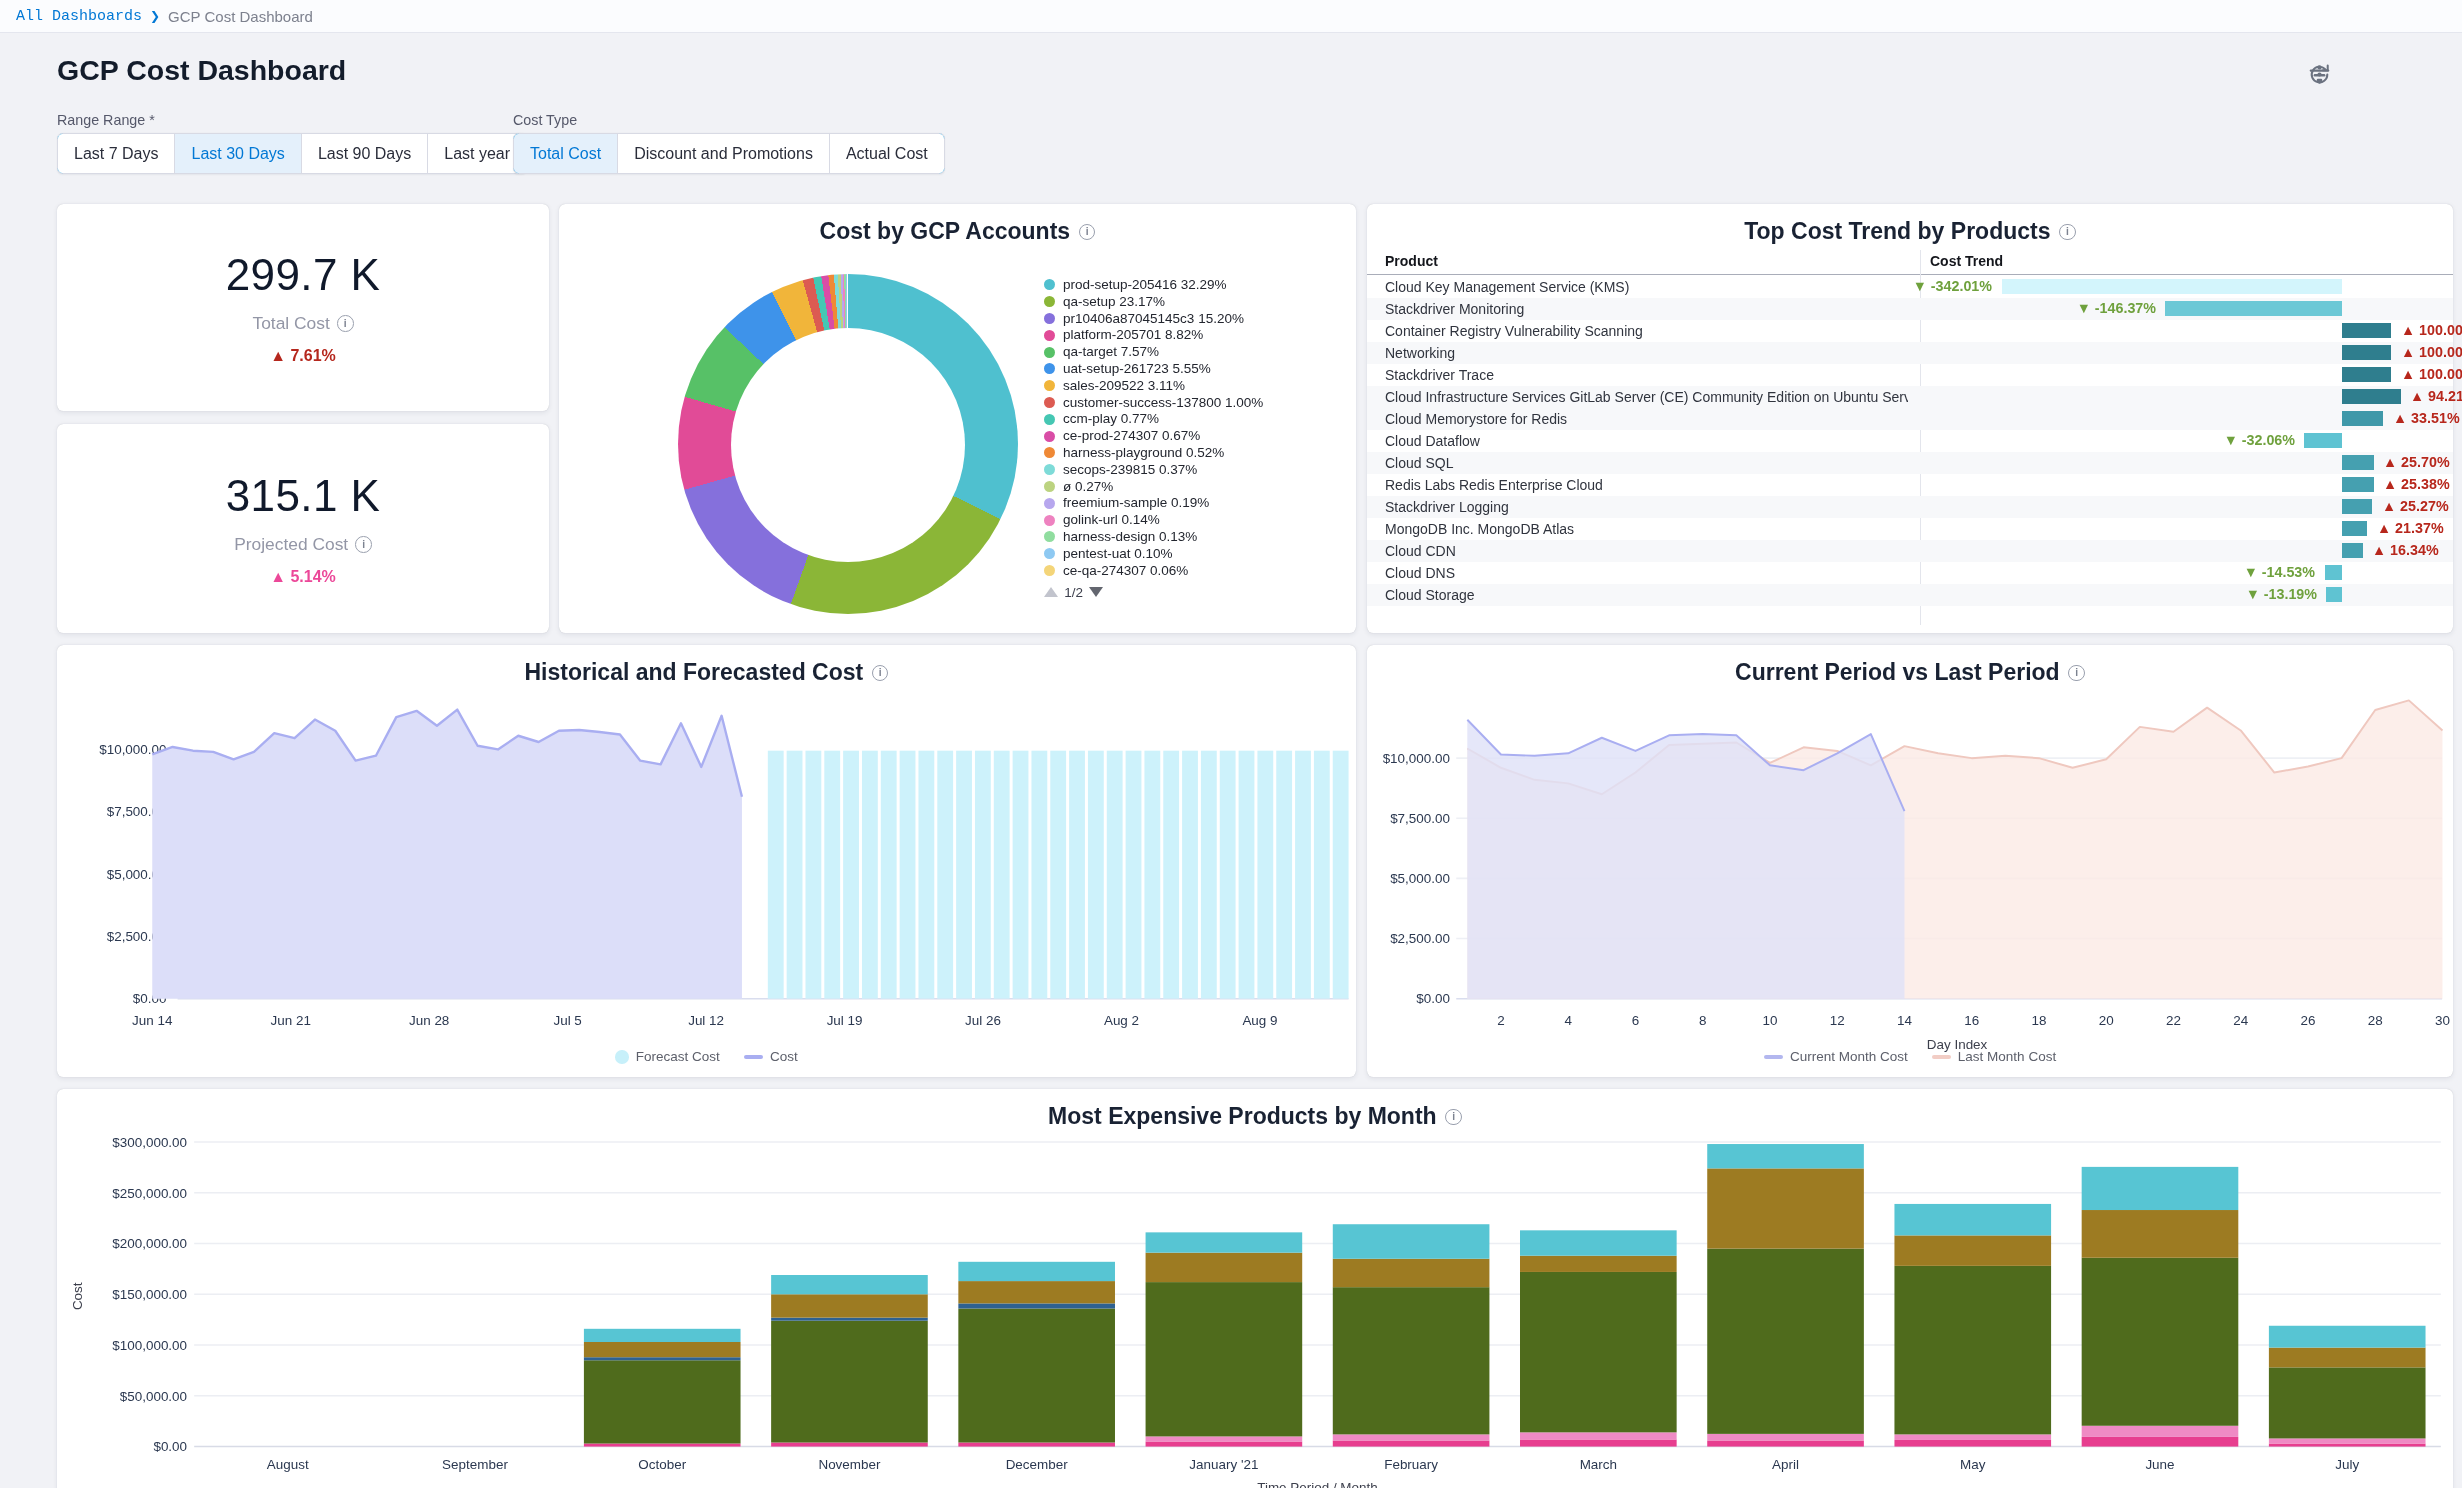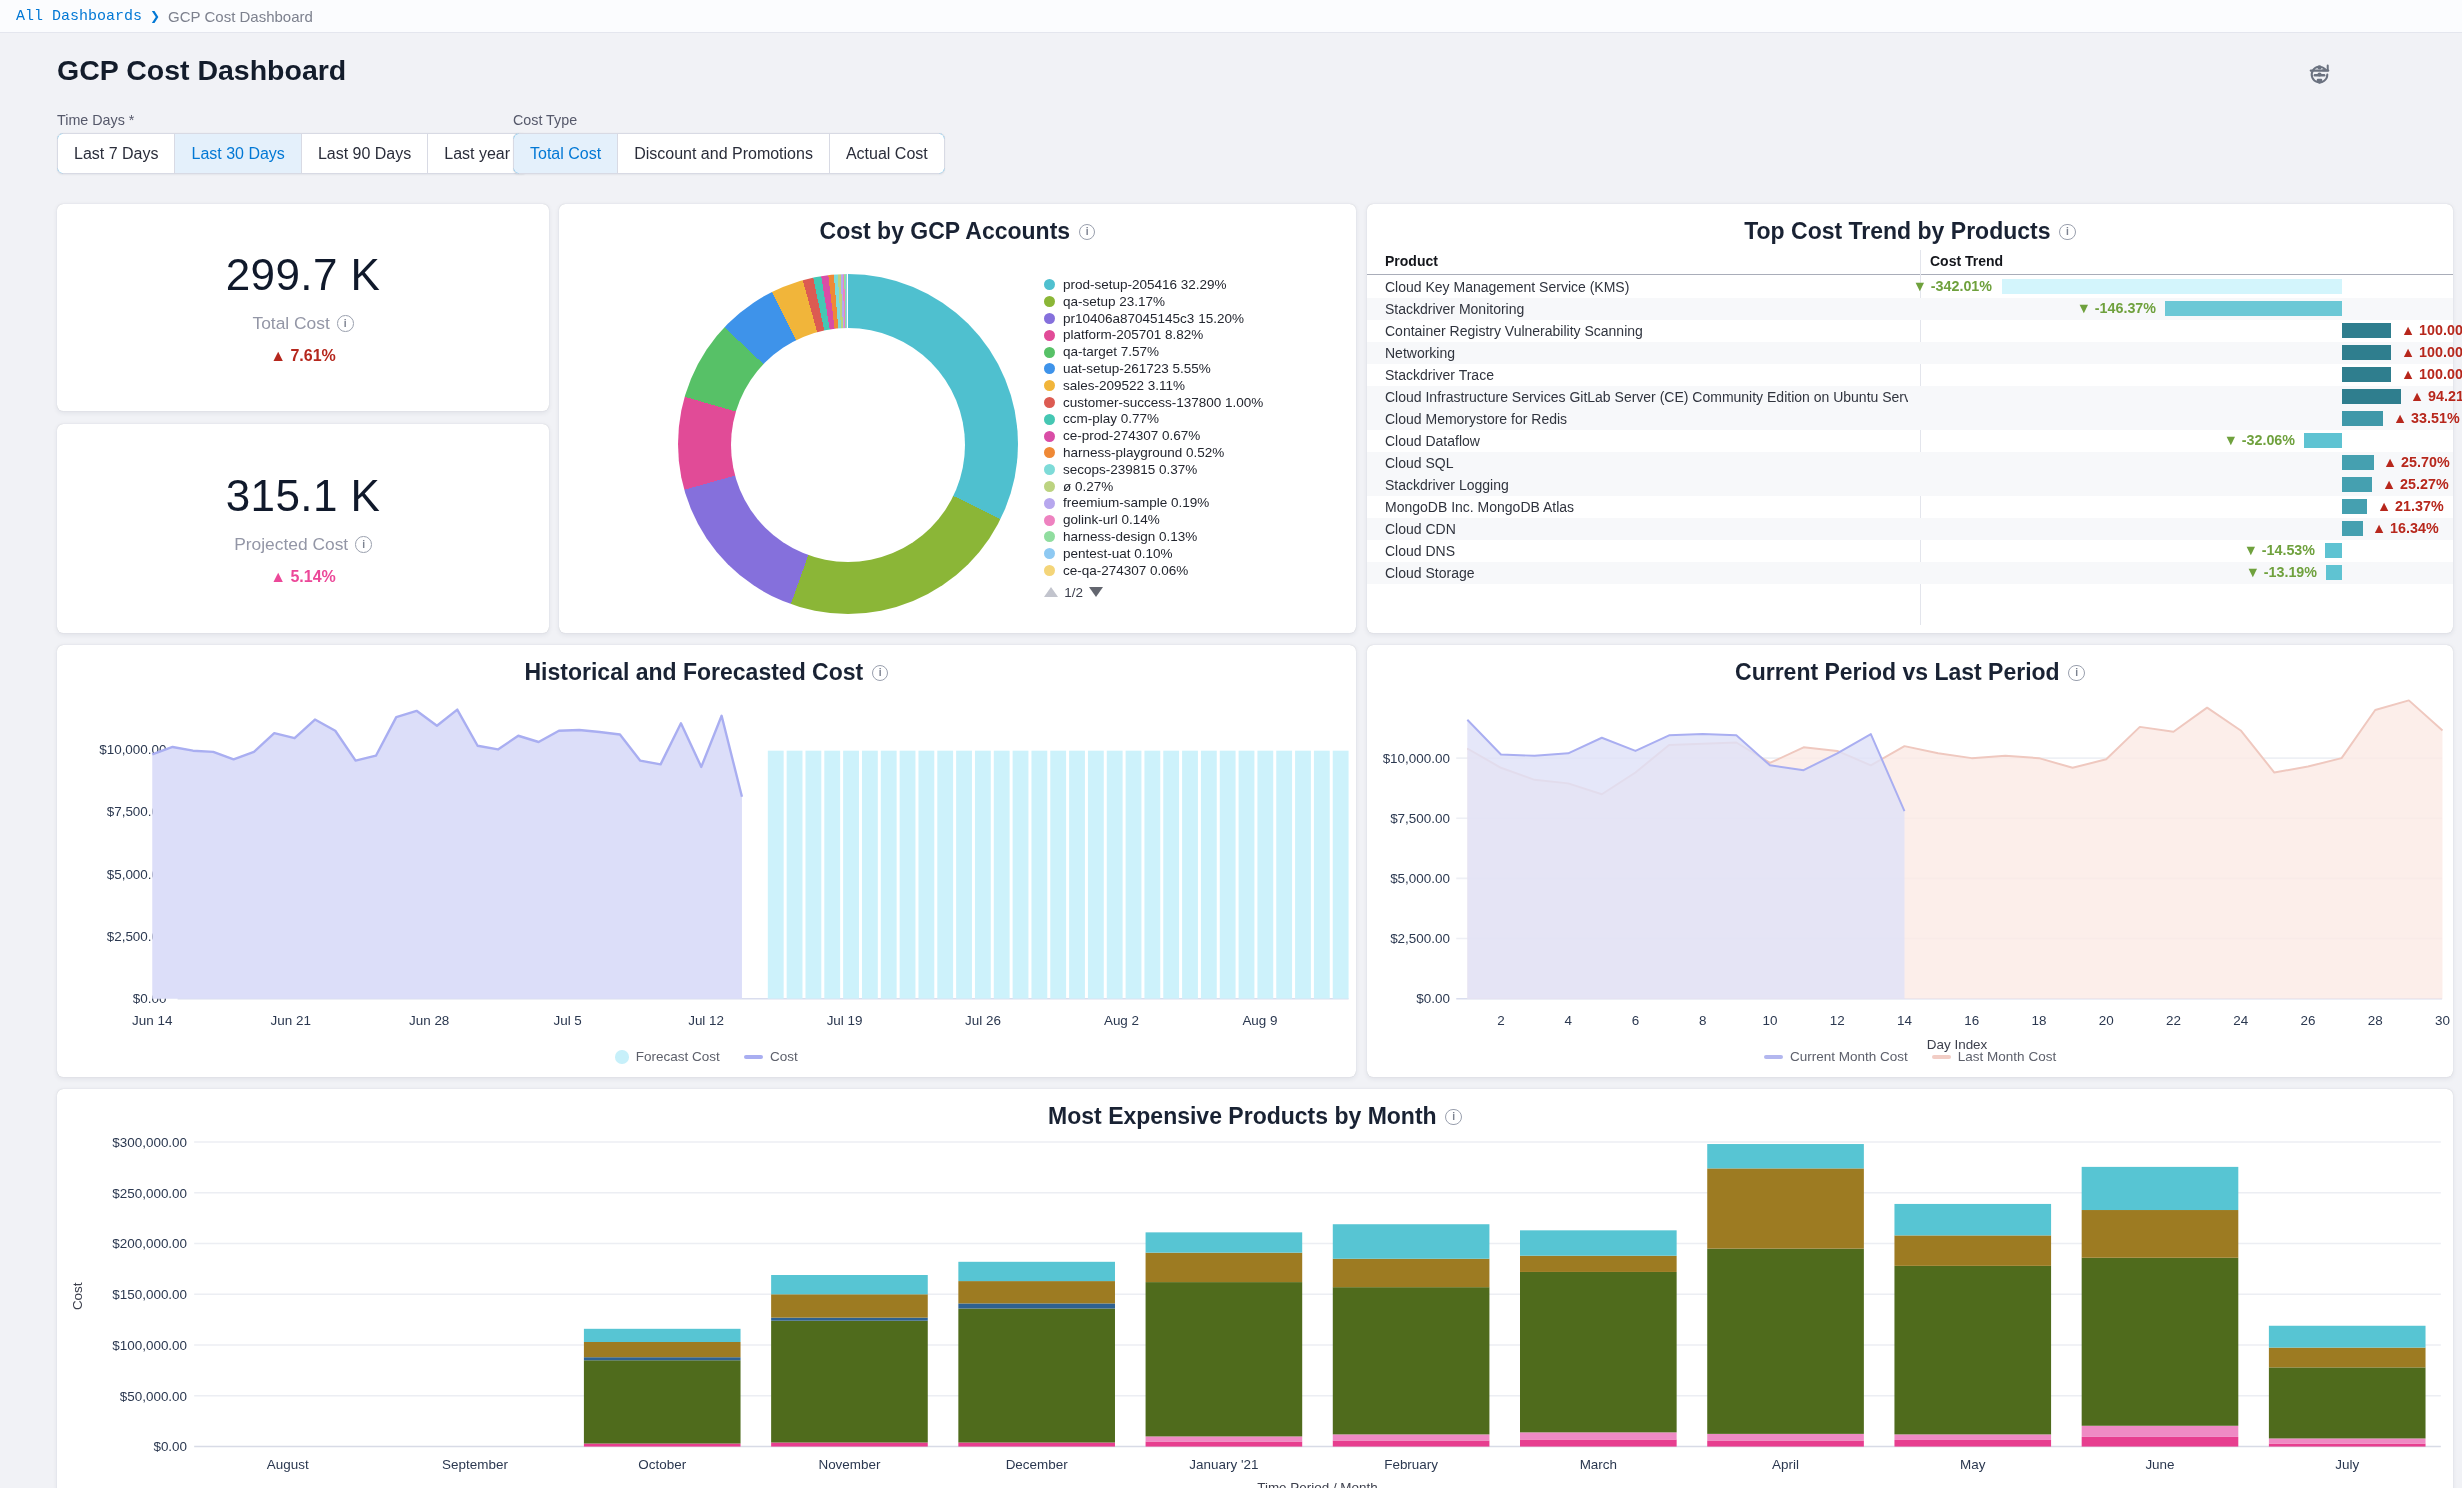--- a/index.html
+++ b/index.html
@@ -110,21 +110,21 @@
           <g fill="currentColor">
             <circle cx="16" cy="7" r="2.7"></circle>
             <circle cx="16" cy="16" r="2.7"></circle>
             <circle cx="16" cy="25" r="2.7"></circle>
           </g>
         </svg>
     </span>
   </div>
 </div>
 
-<div class="flabel" style="left:57px">Time Days *</div>
+<div class="flabel" style="left:57px">Range Range *</div>
 <div class="seg" style="left:57px">
   <div class="seg-btn">Last 7 Days</div>
   <div class="seg-btn selected">Last 30 Days</div>
   <div class="seg-btn">Last 90 Days</div>
   <div class="seg-btn">Last year</div>
 </div>
 
 <div class="flabel" style="left:513px">Cost Type</div>
 <div class="seg" style="left:513px">
   <div class="seg-btn selected">Total Cost</div>
@@ -314,20 +314,27 @@
         <div class="tbars">
           <div class="tbar" style="background: rgb(95, 195, 210); width: 38px; left: 384px;"></div>
           <span class="tval down" style="right: 158px;">▼ -32.06%</span>
         </div>
       </div>
       <div class="trow alt">
         <span class="pname">Cloud SQL</span>
         <div class="tbars">
           <div class="tbar" style="background: rgb(69, 160, 176); width: 32px; left: 422px;"></div>
           <span class="tval up" style="left: 463px;">▲ 25.70%</span>
+        </div>
+      </div>
+      <div class="trow">
+        <span class="pname">Redis Labs Redis Enterprise Cloud</span>
+        <div class="tbars">
+          <div class="tbar" style="background: rgb(69, 160, 176); width: 32px; left: 422px;"></div>
+          <span class="tval up" style="left: 463px;">▲ 25.38%</span>
         </div>
       </div>
       <div class="trow alt">
         <span class="pname">Stackdriver Logging</span>
         <div class="tbars">
           <div class="tbar" style="background: rgb(69, 160, 176); width: 30px; left: 422px;"></div>
           <span class="tval up" style="left: 462px;">▲ 25.27%</span>
         </div>
       </div>
       <div class="trow">

